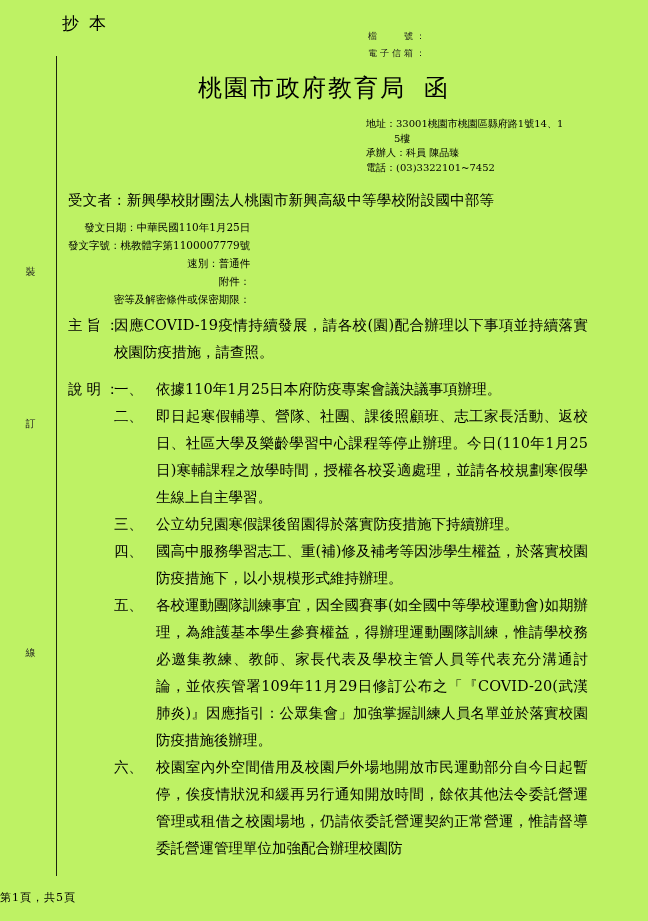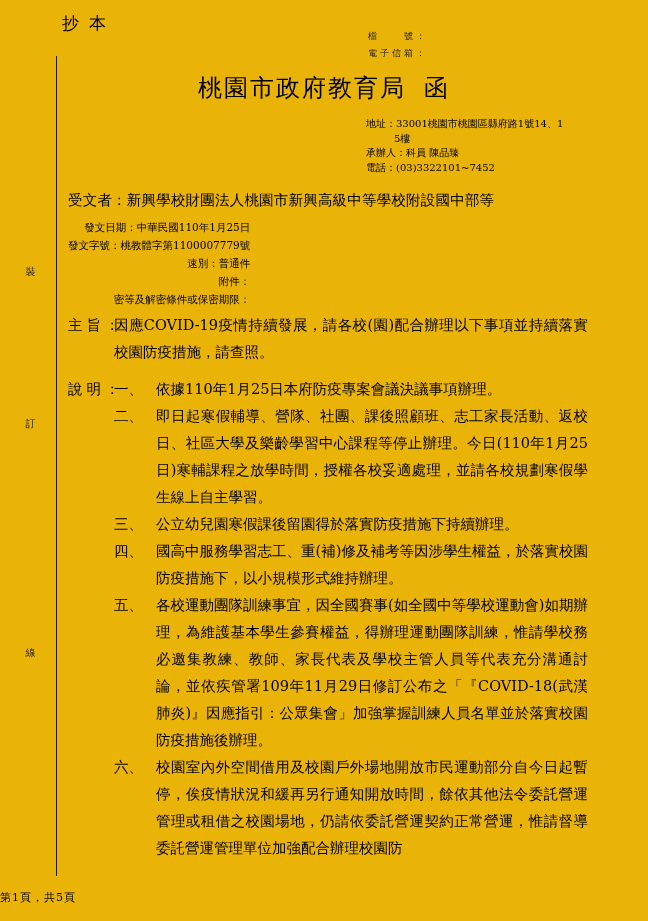--- a/index.html
+++ b/index.html
@@ -8,21 +8,21 @@
     background: #ffffff;
   }
   body {
     font-family: "DejaVu Serif", "Liberation Serif", serif;
     color: #000000;
   }
   #page {
     position: relative;
     width: 648px;
     height: 921px;
-    background: #eab308;
+    background: #bef264;
     overflow: hidden;
   }
 
   
   .copy-mark {
     position: absolute;
     left: 62px;
     top: 12px;
     font-size: 17px;
     letter-spacing: 10px;
@@ -244,21 +244,21 @@
           <div class="item">
             <div class="item-num">三、</div>
             <div class="item-text">公立幼兒園寒假課後留園得於落實防疫措施下持續辦理。</div>
           </div>
           <div class="item">
             <div class="item-num">四、</div>
             <div class="item-text">國高中服務學習志工、重(補)修及補考等因涉學生權益，於落實校園防疫措施下，以小規模形式維持辦理。</div>
           </div>
           <div class="item">
             <div class="item-num">五、</div>
-            <div class="item-text">各校運動團隊訓練事宜，因全國賽事(如全國中等學校運動會)如期辦理，為維護基本學生參賽權益，得辦理運動團隊訓練，惟請學校務必邀集教練、教師、家長代表及學校主管人員等代表充分溝通討論，並依疾管署109年11月29日修訂公布之「『COVID-18(武漢肺炎)』因應指引：公眾集會」加強掌握訓練人員名單並於落實校園防疫措施後辦理。</div>
+            <div class="item-text">各校運動團隊訓練事宜，因全國賽事(如全國中等學校運動會)如期辦理，為維護基本學生參賽權益，得辦理運動團隊訓練，惟請學校務必邀集教練、教師、家長代表及學校主管人員等代表充分溝通討論，並依疾管署109年11月29日修訂公布之「『COVID-20(武漢肺炎)』因應指引：公眾集會」加強掌握訓練人員名單並於落實校園防疫措施後辦理。</div>
           </div>
           <div class="item">
             <div class="item-num">六、</div>
             <div class="item-text">校園室內外空間借用及校園戶外場地開放市民運動部分自今日起暫停，俟疫情狀況和緩再另行通知開放時間，餘依其他法令委託營運管理或租借之校園場地，仍請依委託營運契約正常營運，惟請督導委託營運管理單位加強配合辦理校園防</div>
           </div>
         </div>
       </div>
     </div>
 
   </div>

